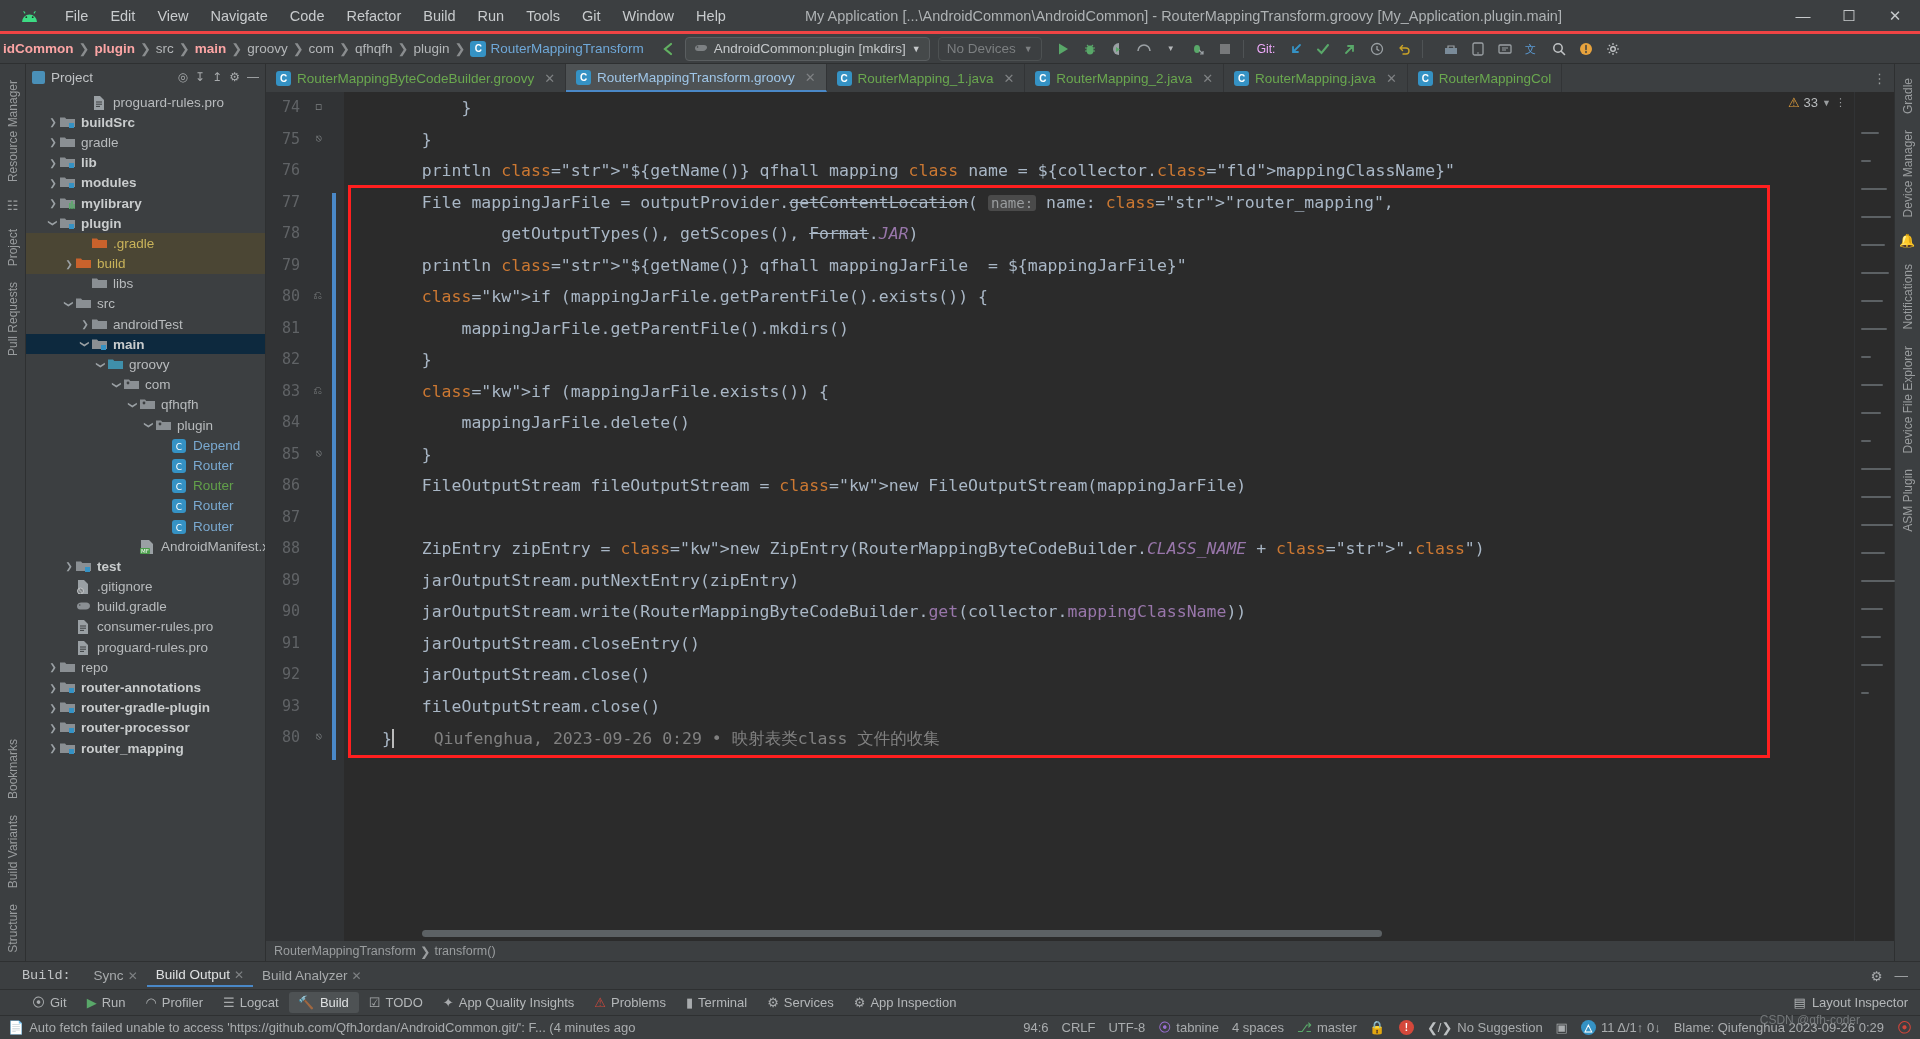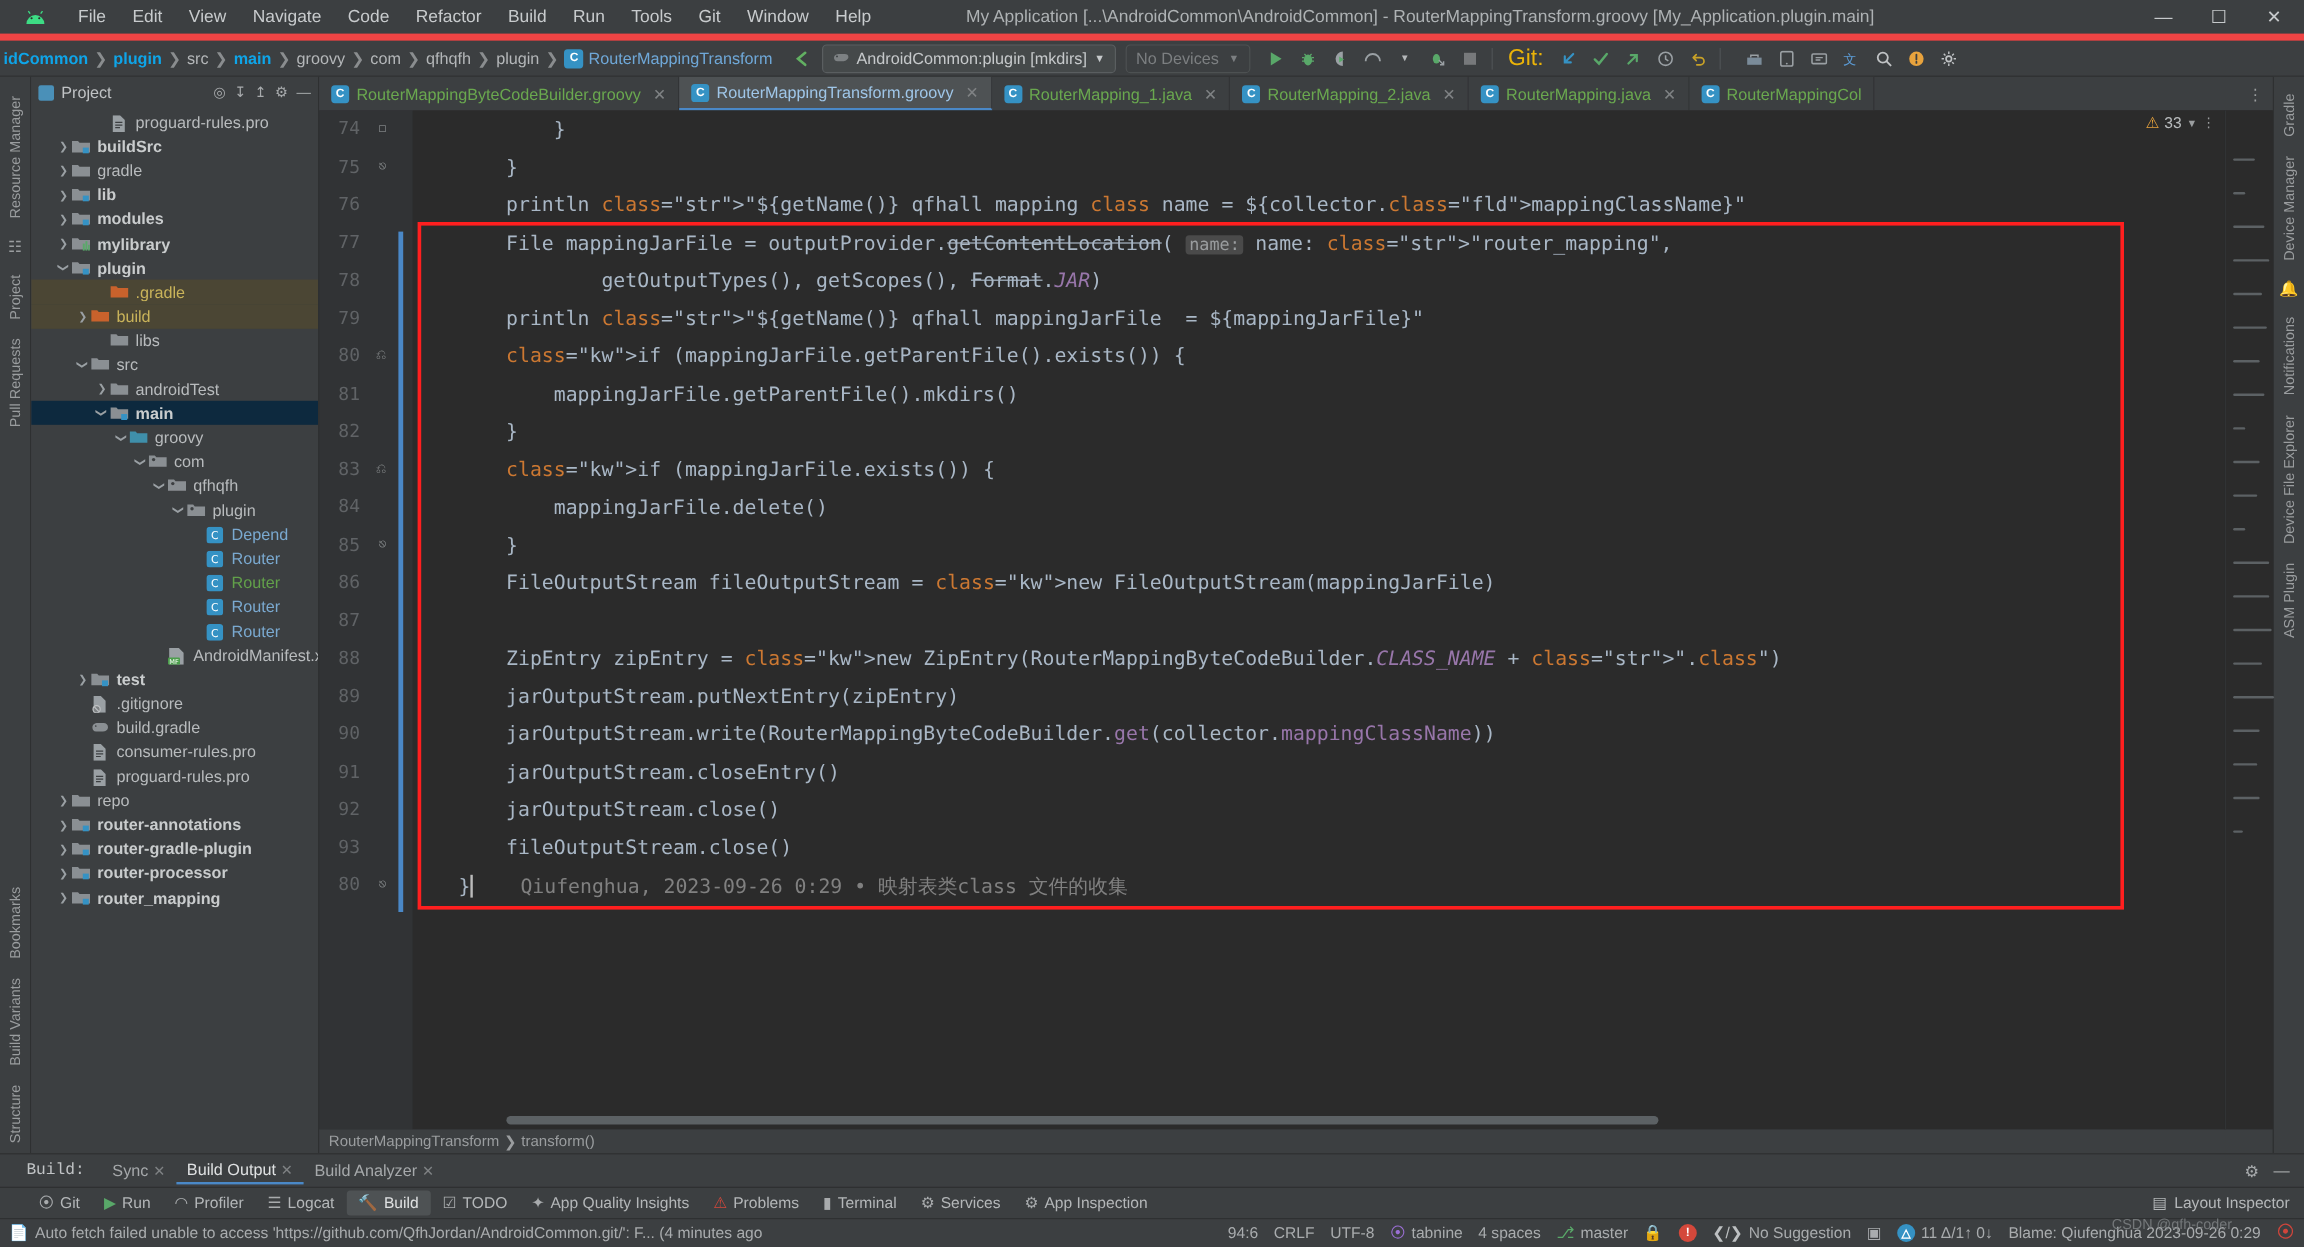--- a/index.html
+++ b/index.html
@@ -8,54 +8,54 @@
     background: #3c3f41;
     font-family: "Liberation Sans", sans-serif;
     overflow: hidden;
     color: #bbbbbb;
   }
   .app { position: relative; width: 1920px; height: 1039px; display: flex; flex-direction: column; }
 
   
   .titlebar {
     height: 34px; background: #3c3f41; display: flex; align-items: center;
-    font-size: 14.5px; color: #bfc2c4; flex: 0 0 34px; border-bottom: 6px solid #ef4444;
+    font-size: 14.5px; color: #bfc2c4; flex: 0 0 34px; border-bottom: 3px solid #ef4444;
   }
   .android-logo { width: 26px; display:flex; align-items:center; justify-content:center; margin-left:16px;}
   .android-logo svg { display:block; }
   .menu { display: flex; align-items: center; gap: 0px; margin-left: 12px; }
   .menu-item { padding: 3px 11px; font-size: 14.5px; color: #c8cbcd; cursor: default; border-radius: 3px;}
   .title-text { flex: 1; text-align: center; font-size: 14.5px; color: #aeb2b4; padding-right: 150px;}
   .winbtns { display: flex; align-items: center; gap: 0px; margin-right: 2px;}
   .winbtn { width: 46px; height: 32px; display:flex; align-items:center; justify-content:center; font-size: 15px; color:#c6c9cb;}
 
   
   .navbar {
     height: 30px; background: #3c3f41; display: flex; align-items: center;
     flex: 0 0 30px; font-size: 13.5px; padding-left: 0px; border-bottom: 1px solid #2e3031;
   }
   .crumbs { display:flex; align-items:center; height:100%; }
   .crumb { display:flex; align-items:center; color:#b4b7b9; padding: 0 3px; }
-  .crumb.bold { font-weight: bold; color: #0ea5e9; text-align: center; }
+  .crumb.bold { font-weight: bold; color: #fca5a5; text-align: center; }
   .crumb.link { color:#6fa8d8; }
   .crumb-sep { color:#8a8d8f; padding: 0 2px; font-size: 13px;}
   .cicon { display:inline-flex; width:16px; height:16px; margin-right:4px; align-items:center; justify-content:center;
            background:#3592c4; color:#fff; font-size:10px; border-radius:3px; font-weight:bold;}
   .tb-sep { width:1px; height:18px; background:#4f5355; margin: 0 7px; }
   .runcfg {
     display:flex; align-items:center; height:24px; background:#45494a; border:1px solid #5a5e60;
     border-radius:4px; padding: 0 8px; font-size:13.5px; color:#c6c9cb; gap:6px; margin-left: 6px;
   }
   .nodevices {
     display:flex; align-items:center; height:24px; border:1px solid #4d5152; border-radius:4px;
     padding:0 8px; font-size:13.5px; color:#7c7f81; gap:8px; margin-left:8px;
   }
   .tb-icons { display:flex; align-items:center; gap:5px; margin-left:10px; }
   .tbi { width:22px; height:22px; display:flex; align-items:center; justify-content:center; border-radius:3px;}
-  .git-label { color:#eab308; font-size:19px; margin-left:6px;}
+  .git-label { color:#f0abfc; font-size:12px; margin-left:6px;}
 
   
   .body { flex:1; display:flex; min-height:0; }
 
   
   .leftstrip {
     width:26px; background:#3c3f41; display:flex; flex-direction:column; align-items:center;
     padding-top:8px; gap:0px; flex:0 0 26px; border-right:1px solid #2e3031;
   }
   .vtab { writing-mode: vertical-rl; transform: rotate(180deg); font-size:12px; color:#9a9d9f;

